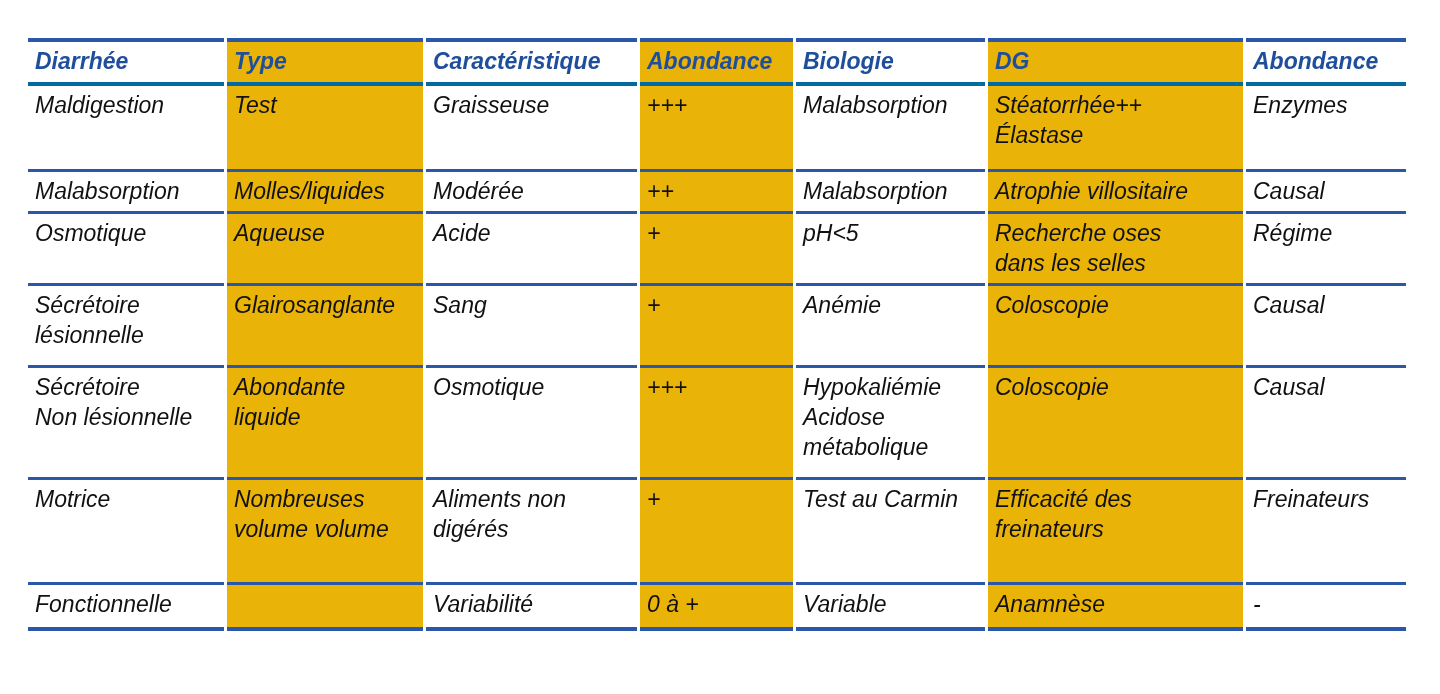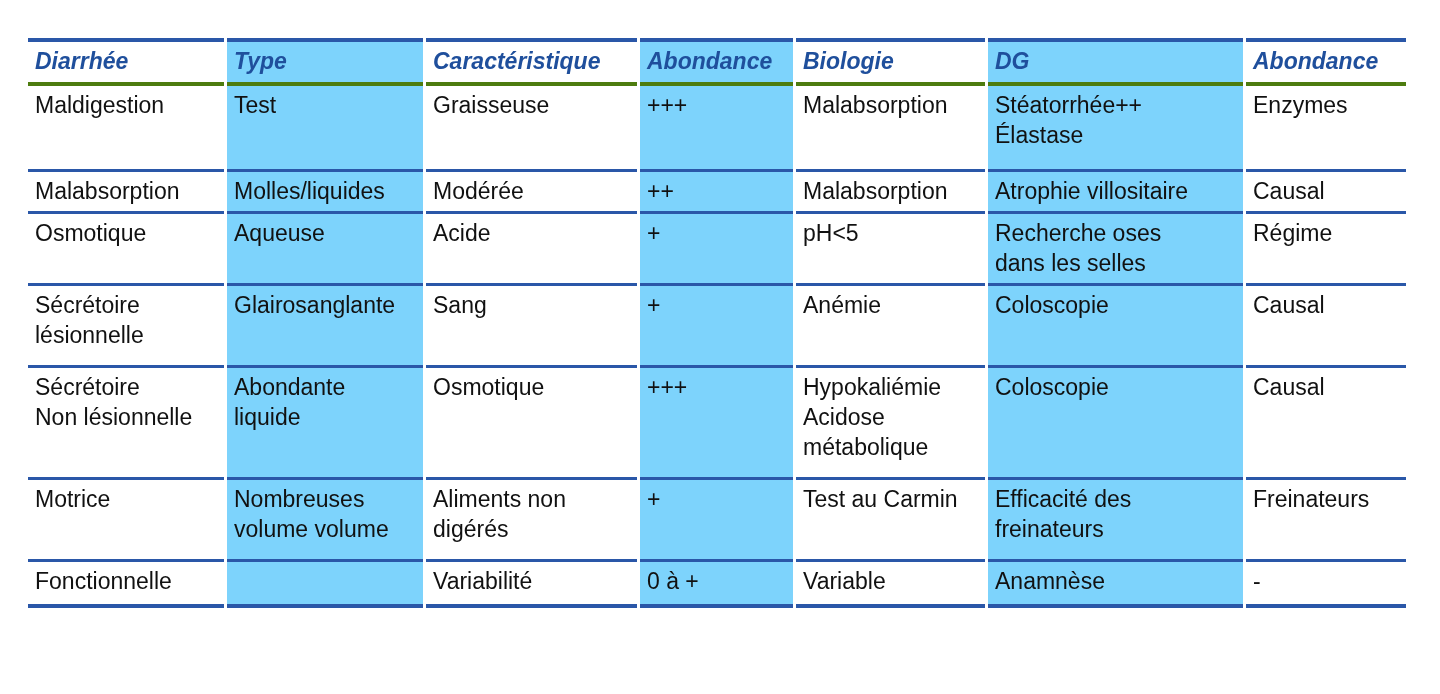--- a/index.html
+++ b/index.html
@@ -21,31 +21,32 @@
   }
   th,td{
     vertical-align:top;
     text-align:left;
     padding:4px 4px 4px 7px;
     font-size:23px;
     line-height:30px;
     white-space:pre-line;
     border-bottom:3px solid #2a57a8;
     overflow:hidden;
+    font-style:italic;
   }
   thead th{
     color:#1f4f9c;
     font-style:italic;
     font-weight:bold;
     border-top:4px solid #2a57a8;
-    border-bottom:4px solid #4d7c0f;
+    border-bottom:4px solid #0369a1;
     height:32px;
   }
   tbody tr:last-child td{border-bottom:4px solid #2a57a8;}
-  .shaded{background:#7dd3fc;}
+  .shaded{background:#eab308;}
 </style>
 </head>
 <body>
 
 <div class="page">
   <div class="caption">
   </div>
 
   <table class="main">
     <colgroup>
@@ -114,21 +115,21 @@
           <td class="shaded">Abondante
 liquide</td>
           <td>Osmotique</td>
           <td class="shaded">+++</td>
           <td>Hypokaliémie
 Acidose
 métabolique</td>
           <td class="shaded">Coloscopie</td>
           <td>Causal</td>
         </tr>
-        <tr style="height: 82px;">
+        <tr style="height: 105px;">
           <td>Motrice</td>
           <td class="shaded">Nombreuses
 volume volume</td>
           <td>Aliments non
 digérés</td>
           <td class="shaded">+</td>
           <td>Test au Carmin</td>
           <td class="shaded">Efficacité des
 freinateurs</td>
           <td>Freinateurs</td>

